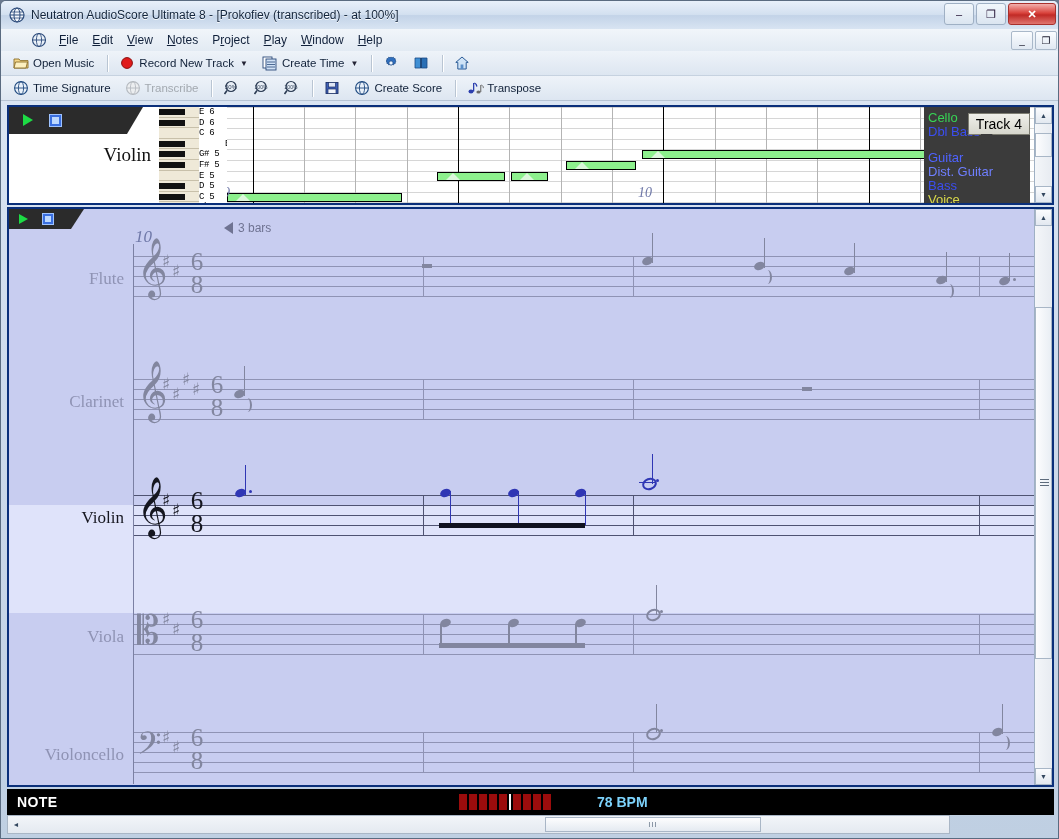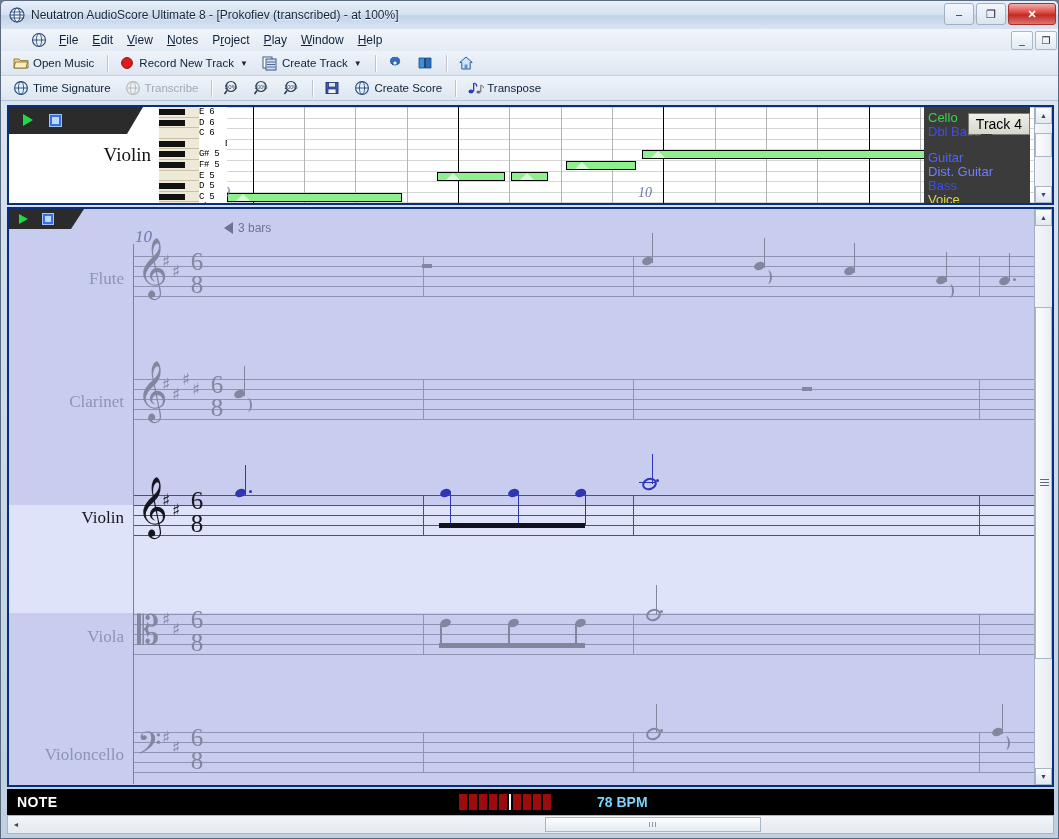--- a/index.html
+++ b/index.html
@@ -238,21 +238,21 @@
   .statusbar{
     position:absolute;left:6px;top:788px;width:1047px;height:26px;background:#000;
     display:flex;align-items:center;
   }
   .status-label{color:#fff;font-size:14px;font-weight:bold;margin-left:10px;letter-spacing:.4px;}
   .beatbars{position:absolute;left:452px;top:5px;display:flex;gap:2px;align-items:center;}
   .bbar{width:8px;height:16px;background:#9b0c0c;}
   .bcaret{width:2px;height:16px;background:#fff;}
   .bpm{position:absolute;left:590px;color:#7dd3fc;font-size:14px;font-weight:bold;}
   .hscroll{
-    position:absolute;left:6px;top:814px;width:1047px;height:19px;
+    position:absolute;left:6px;top:814px;width:943px;height:19px;
     background:linear-gradient(180deg,#f2f5f9,#e4e9f0);border:1px solid #a9b6c6;box-sizing:border-box;
     display:flex;align-items:center;
   }
   .hs-arrow{
     width:16px;height:17px;display:flex;align-items:center;justify-content:center;
     font-size:7px;color:#33475f;
   }
   .hs-thumb{
     position:absolute;left:537px;width:216px;height:15px;top:1px;
     background:linear-gradient(180deg,#fdfdfe,#e4eaf1);border:1px solid #a9b6c6;box-sizing:border-box;
@@ -340,21 +340,21 @@
     <div class="tb-item">
       <span class="ico">
         <svg width="16" height="16" viewBox="0 0 16 16">
           <rect x="1" y="2" width="9" height="11" fill="#fff" stroke="#2a4a7a" stroke-width=".9"></rect>
           <rect x="4" y="4" width="10" height="11" fill="#cfe0f5" stroke="#2a4a7a" stroke-width=".9"></rect>
           <line x1="5" y1="7" x2="13" y2="7" stroke="#2a4a7a" stroke-width=".8"></line>
           <line x1="5" y1="9.5" x2="13" y2="9.5" stroke="#2a4a7a" stroke-width=".8"></line>
           <line x1="5" y1="12" x2="13" y2="12" stroke="#2a4a7a" stroke-width=".8"></line>
         </svg>
       </span>
-      <span>Create Track</span>
+      <span>Create Time</span>
       <span class="tb-arrow">▼</span>
     </div>
     <div class="tb-sep"></div>
     <div class="tb-item">
       <span class="ico">
         <svg width="16" height="16" viewBox="0 0 16 16">
           <path d="M8 2.2l1.1.5 1.3-.5.6 1.2 1.3.4-.2 1.3 1 .9-.9 1 .2 1.3-1.3.4-.6 1.2-1.3-.5-1.1.5-1.1-.5-1.3.5-.6-1.2-1.3-.4.2-1.3-1-1 1-.9-.2-1.3 1.3-.4.6-1.2 1.3.5z" fill="#2f6fbf" stroke="#1b4a86" stroke-width=".7"></path>
           <circle cx="8" cy="8" r="2.1" fill="#eef5fd" stroke="#1b4a86" stroke-width=".7"></circle>
         </svg>
       </span>

